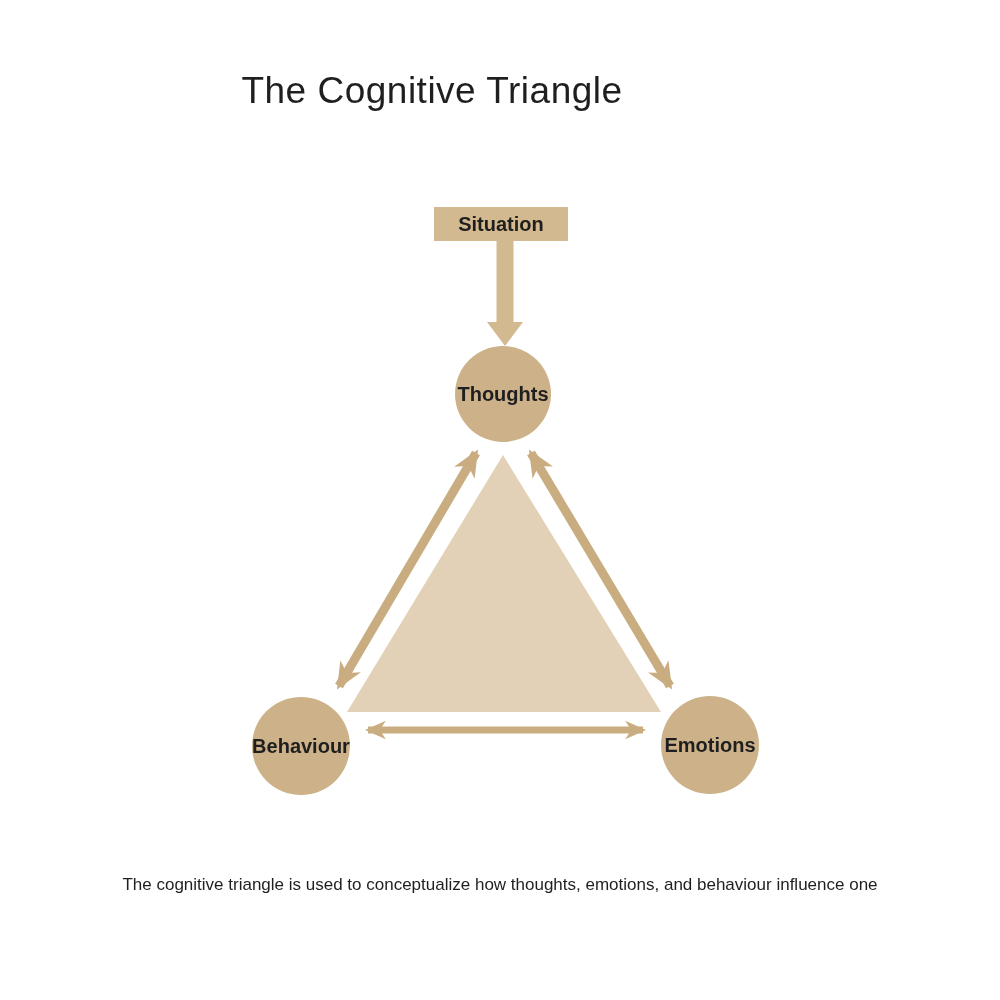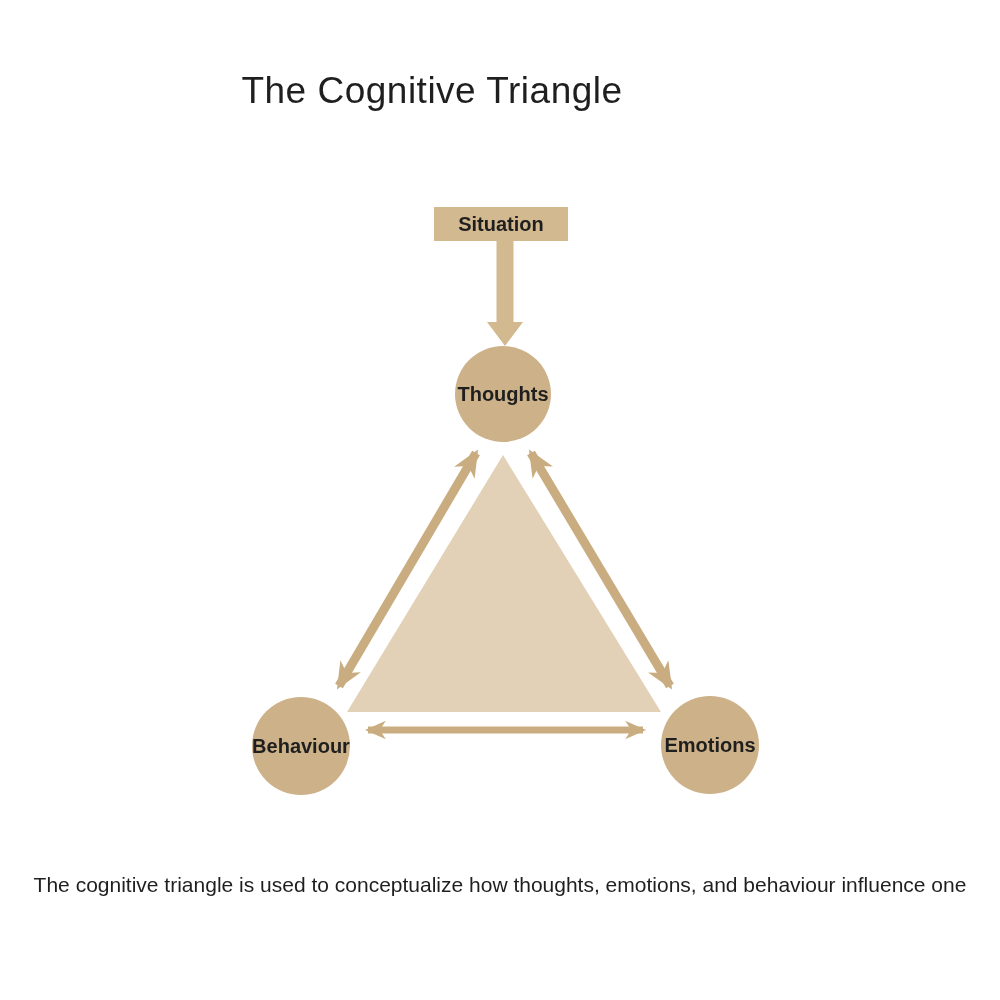--- a/index.html
+++ b/index.html
@@ -53,21 +53,21 @@
     font-weight: 700;
     fill: var(--text, #1f1f1f);
     text-anchor: middle;
   }
   .caption {
     position: absolute;
     top: 871px;
     left: 0;
     width: 1000px;
     text-align: center;
-    font-size: 21px;
+    font-size: 17px;
     line-height: 28px;
     font-weight: 400;
     color: var(--text, #1f1f1f);
   }
 </style>
 </head>
 <body>
 
 <h1 class="page-title">The Cognitive Triangle</h1>
 

